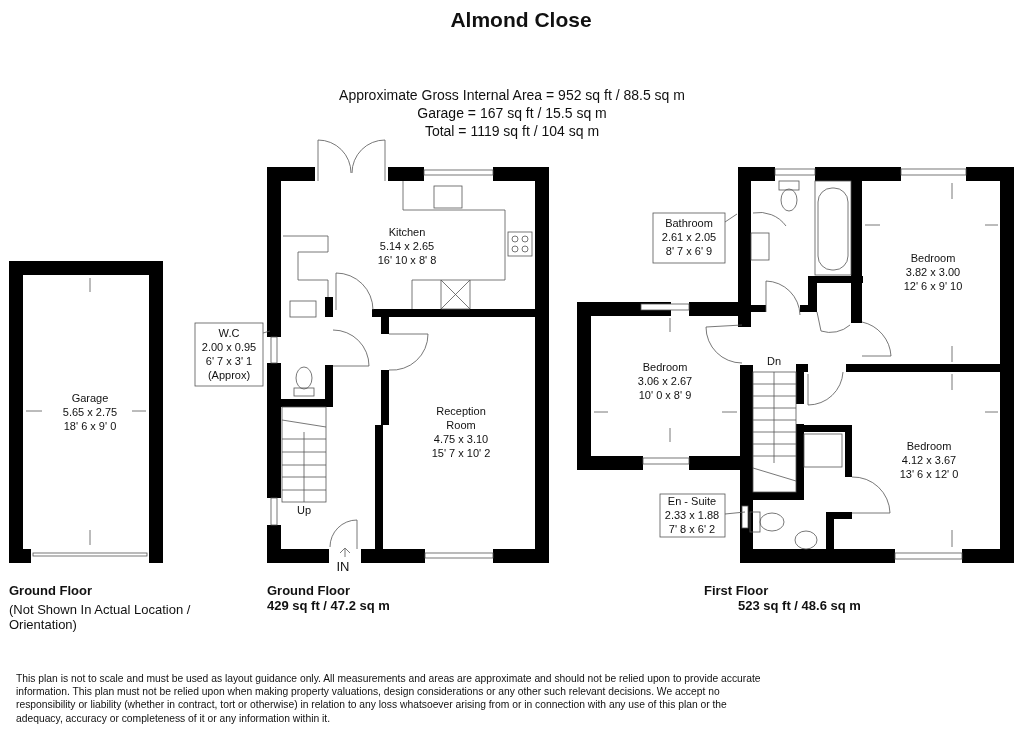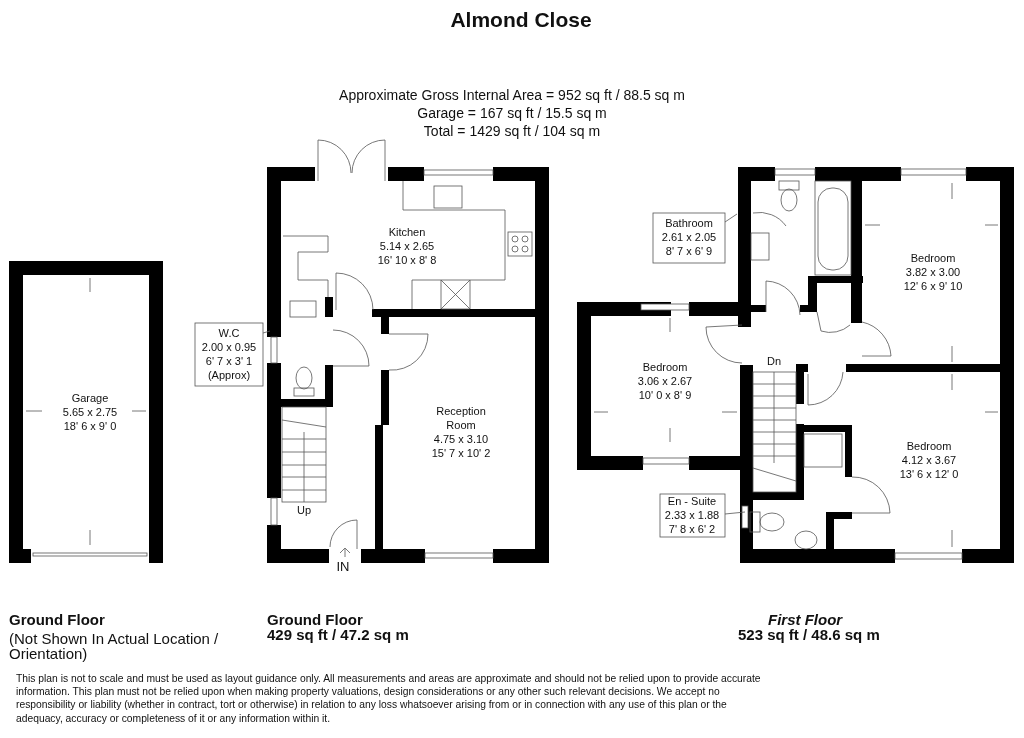--- a/index.html
+++ b/index.html
@@ -7,31 +7,31 @@
          font-family:"Liberation Sans", sans-serif; color:#111; }
   .title { position:absolute; left:0; width:1024px; top:8px; text-align:center;
            font-size:21px; font-weight:bold;padding-left:9px; }
   .sub { position:absolute; left:0; width:1024px; text-align:center; font-size:14px; line-height:18px;margin-top:46px; }
   .sub1 { top:40px; } .sub2 { top:58px; } .sub3 { top:76px; }
   svg.plan { position:absolute; left:0; top:0; }
   .wall { fill:#000; }
   .thin { fill:none; stroke:#555; stroke-width:0.8; }
   .win { fill:#fff; stroke:#555; stroke-width:0.8; }
   .rlabel { font-family:"Liberation Sans", sans-serif; font-size:11px; fill:#111; text-anchor:middle; }
-  .lbl { position:absolute; font-size:15px;margin-top:28px; }
+  .lbl { position:absolute; font-size:13px; }
   .bold { font-weight:bold; }
   .disclaimer { position:absolute; left:16px; top:672px; width:760px; font-size:10.3px; line-height:13.2px; }
 </style>
 </head>
 <body>
 
 <div class="title">Almond Close</div>
 <div class="sub sub1">Approximate Gross Internal Area = 952 sq ft / 88.5 sq m</div>
 <div class="sub sub2">Garage = 167 sq ft / 15.5 sq m</div>
-<div class="sub sub3">Total = 1429 sq ft / 104 sq m</div>
+<div class="sub sub3">Total = 1119 sq ft / 104 sq m</div>
 
 <svg class="plan" width="1024" height="738" viewBox="0 0 1024 738">
 
   <g>
     <rect class="wall" x="9" y="261" width="150" height="14"></rect>
     <rect class="wall" x="9" y="261" width="14" height="302"></rect>
     <rect class="wall" x="149" y="261" width="14" height="302"></rect>
     <rect class="wall" x="9" y="549" width="22" height="14"></rect>
     <rect class="wall" x="149" y="549" width="14" height="14"></rect>
     <rect class="win" x="33" y="553" width="114" height="3"></rect>
@@ -238,16 +238,16 @@
   </g>
 </svg>
 
 <div class="lbl bold" style="left:9px; top:583px;">Ground Floor</div>
 <div class="lbl" style="left:9px; top:602px;">(Not Shown In Actual Location /</div>
 <div class="lbl" style="left:9px; top:617px;">Orientation)</div>
 
 <div class="lbl bold" style="left:267px; top:583px;">Ground Floor</div>
 <div class="lbl bold" style="left:267px; top:598px;">429 sq ft / 47.2 sq m</div>
 
-<div class="lbl bold" style="left:768px; top:583px;font-style:italic;">First Floor</div>
+<div class="lbl bold" style="left:704px; top:583px;">First Floor</div>
 <div class="lbl bold" style="left:738px; top:598px;">523 sq ft / 48.6 sq m</div>
 
 <div class="disclaimer">This plan is not to scale and must be used as layout guidance only. All measurements and areas are approximate and should not be relied upon to provide accurate information. This plan must not be relied upon when making property valuations, design considerations or any other such relevant decisions. We accept no responsibility or liability (whether in contract, tort or otherwise) in relation to any loss whatsoever arising from or in connection with any use of this plan or the adequacy, accuracy or completeness of it or any information within it.</div>
 
 </body></html>

